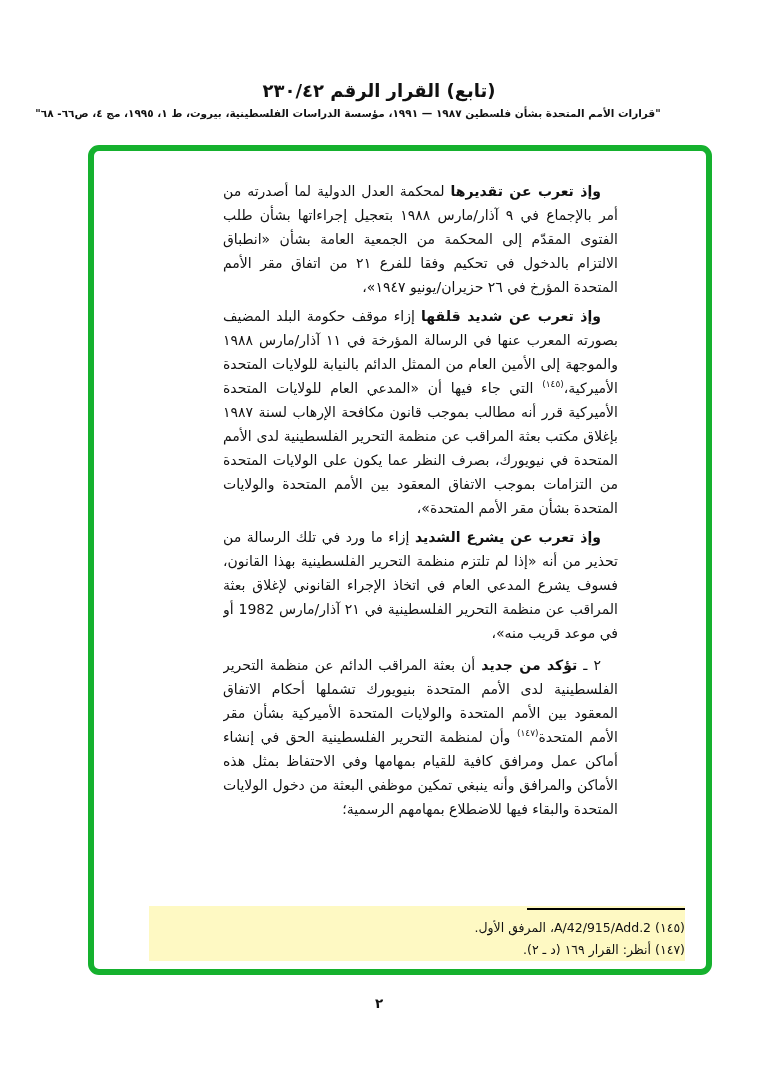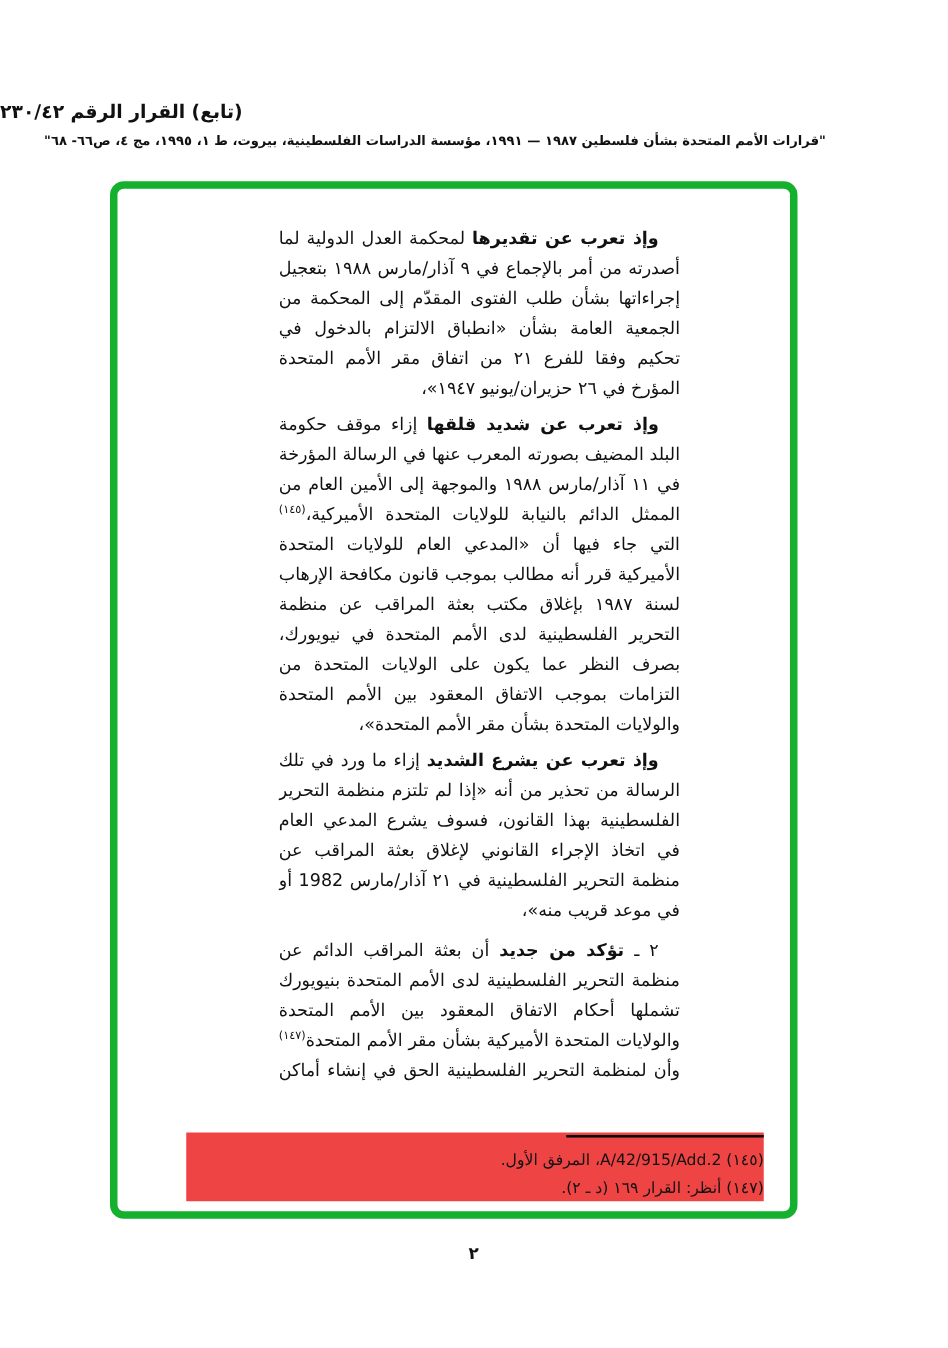--- a/index.html
+++ b/index.html
@@ -4,47 +4,47 @@
 <style>
   :root { --green:#15b12e; --ink:#111111; }
   html,body { margin:0; padding:0; }
   body {
     width:758px; height:1078px; position:relative; background:#ffffff;
     font-family:"DejaVu Sans", sans-serif; color:var(--ink);
     overflow:hidden;
   }
   .doc-title {
     position:absolute; top:80px; left:0; width:758px;
-    text-align:left; direction:rtl;
-    font-size:15px; font-weight:bold; letter-spacing:0.2px;
+    text-align:center; direction:rtl;
+    font-size:18px; font-weight:bold; letter-spacing:0.2px;
   }
   .source-line {
     position:absolute; top:107px; left:0; width:696px;
     text-align:center; direction:rtl;
     font-size:10.5px; font-weight:bold;
   }
   .green-box {
-    position:absolute; left:88px; top:145px; width:550px; height:830px;
+    position:absolute; left:88px; top:145px; width:624px; height:830px;
     box-sizing:border-box; background:#ffffff;
     border:6px solid var(--green); border-radius:11px;
   }
   .body-text {
     position:absolute; top:28px; right:88px; left:129px; bottom:98px;
     overflow:hidden;
     direction:rtl; text-align:justify;
     font-size:14px; line-height:24px;
   }
   .body-text p { margin:0 0 5px 0; text-indent:17px; }
   .body-text p.p-item { margin-top:8px; }
   .body-text p.p-item1 { text-align-last:left; }
   .bold { font-weight:bold; }
   sup.fnref { font-size:9px; line-height:0; vertical-align:super; }
   .footnotes {
     position:absolute; right:21px; left:55px; bottom:8px;
-    direction:rtl; text-align:right; background:#ef4444;
+    direction:rtl; text-align:right; background:#fef9c3;
     font-size:12.5px; line-height:22px; padding-top:2px;
   }
   .fn-rule {
     width:158px; height:2px; background:#000;
     margin:0 0 7px auto; 
   }
   .fn-line { white-space:nowrap; }
   .fn-latin { direction:ltr; unicode-bidi:isolate; }
   .page-num {
     position:absolute; top:995px; left:0; width:758px;

